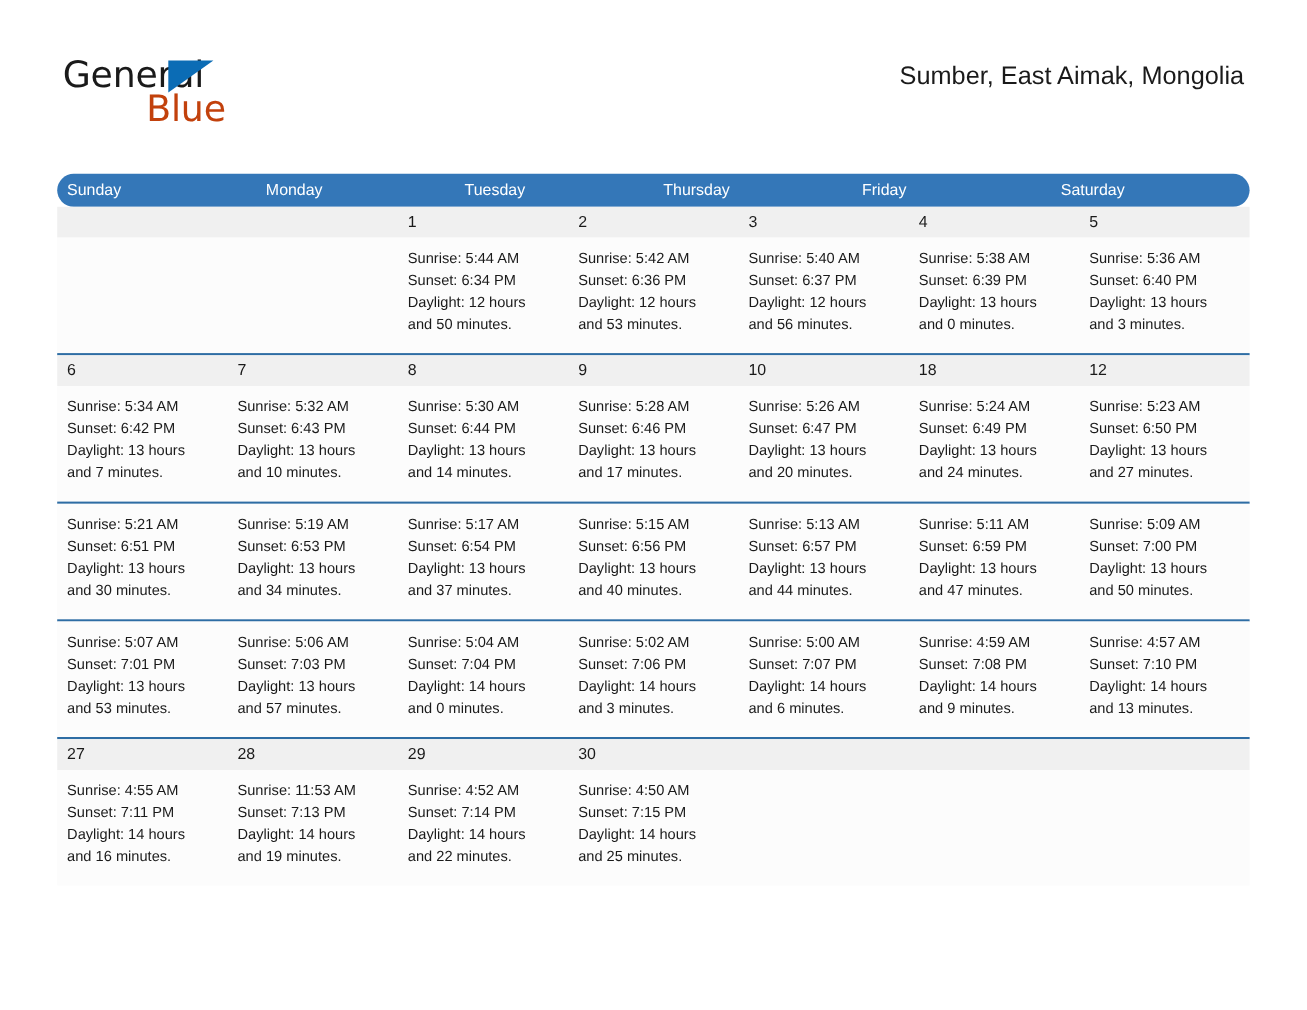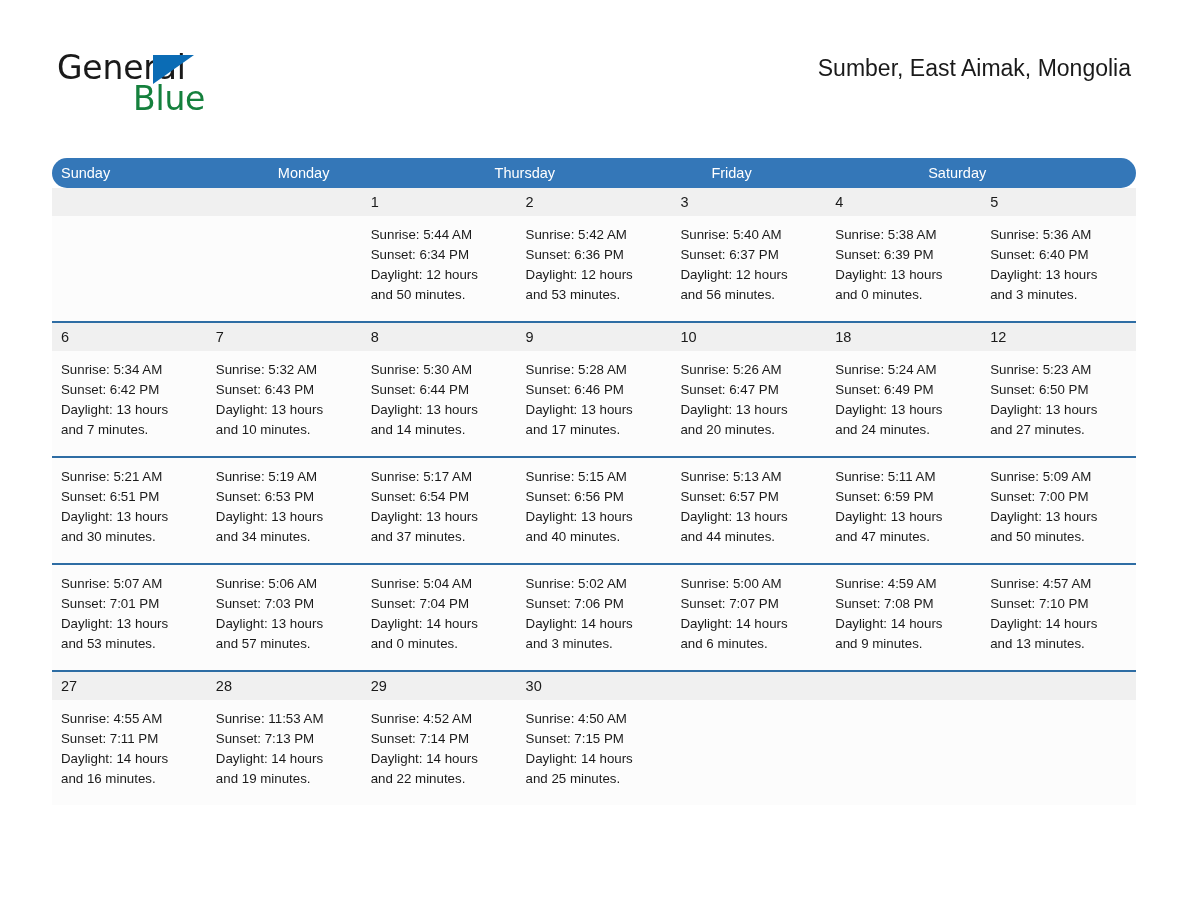--- a/index.html
+++ b/index.html
@@ -57,21 +57,21 @@
     border-left: 41px solid #0b6cb5;
     border-bottom: 29px solid transparent;
   }
   .logo-blue {
     position: absolute;
     left: 76px;
     top: 31px;
     font-size: 33px;
     font-weight: 400;
     letter-spacing: -0.2px;
-    color: #15803d;
+    color: #c2410c;
     font-family: "DejaVu Sans", sans-serif;
     line-height: 40px;
   }
 
   .title-block {
     position: absolute;
     right: 57px;
     top: 40px;
     text-align: right;
   }
@@ -175,20 +175,21 @@
     <div class="title-block">
       <div class="location-title">Sumber, East Aimak, Mongolia</div>
     </div>
 
   </div>
 
   <div class="calendar">
     <div class="weekday-row" id="weekday-row">
         <div class="weekday">Sunday</div>
         <div class="weekday">Monday</div>
+        <div class="weekday">Tuesday</div>
         <div class="weekday">Thursday</div>
         <div class="weekday">Friday</div>
         <div class="weekday">Saturday</div>
       </div>
     <div id="weeks-container">
         <div class="week">
           <div class="daynum-row">
             <div class="daynum"></div>
             <div class="daynum"></div>
             <div class="daynum">1</div>

